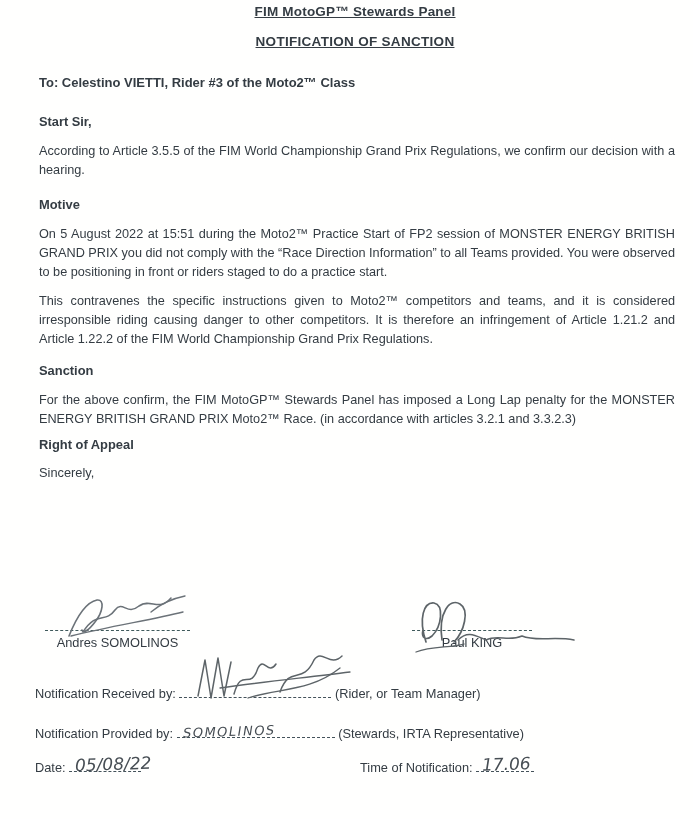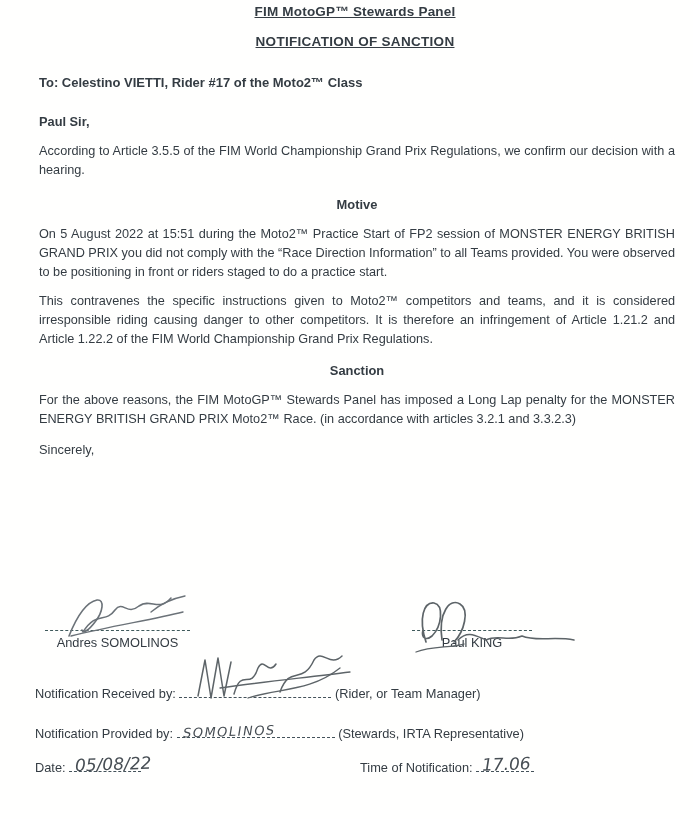--- a/index.html
+++ b/index.html
@@ -21,21 +21,21 @@
   .doc-subtitle{
     margin-top:15px;font-size:13.5px;font-weight:bold;
     text-decoration:underline;letter-spacing:.3px;
   }
   .to-line{margin-top:26px;font-size:13px;font-weight:bold;margin-left:4px;}
   .salutation{margin-top:24px;font-size:12.8px;font-weight:bold;margin-left:4px;}
   p.body{
     margin:0;margin-top:13px;margin-left:4px;
     font-size:12.7px;line-height:19px;text-align:justify;
   }
-  .heading{margin-top:17px;margin-left:4px;font-size:12.9px;font-weight:bold;text-align:center;}
+  .heading{margin-top:17px;margin-left:4px;font-size:12.9px;font-weight:bold;}
   .closing{margin-top:13px;margin-left:4px;font-size:12.8px;}
   .signoff{margin-top:18px;margin-left:4px;font-size:12.8px;}
 
   
   .sig-col{position:absolute;text-align:center;}
   .sig-line{border-bottom:1.6px dashed #3f5a5c;height:0;}
   .sig-name{margin-top:4px;font-size:12.8px;color:#333b42;}
   .scribble{position:absolute;pointer-events:none;}
   .scribble path{fill:none;stroke-linecap:round;stroke-linejoin:round;}
 
@@ -52,28 +52,29 @@
   }
   .hand-on-line{position:absolute;left:6px;bottom:-2px;}
 </style>
 </head>
 <body>
 
 <div class="page">
   <div class="content">
     <div class="center doc-title">FIM MotoGP™ Stewards Panel</div>
     <div class="center doc-subtitle">NOTIFICATION OF SANCTION</div>
-    <div class="to-line">To: Celestino VIETTI, Rider #17 of the Moto2™ Class</div>
-    <div class="salutation">Paul Sir,</div>
+    <div class="to-line">To: Celestino VIETTI, Rider #3 of the Moto2™ Class</div>
+    <div class="salutation">Start Sir,</div>
     <p class="body">According to Article 3.5.5 of the FIM World Championship Grand Prix Regulations, we confirm our decision with a hearing.</p>
     <div class="heading">Motive</div>
     <p class="body">On 5 August 2022 at 15:51 during the Moto2™ Practice Start of FP2 session of MONSTER ENERGY BRITISH GRAND PRIX you did not comply with the “Race Direction Information” to all Teams provided. You were observed to be positioning in front or riders staged to do a practice start.</p>
     <p class="body" style="margin-top:10px">This contravenes the specific instructions given to Moto2™ competitors and teams, and it is considered irresponsible riding causing danger to other competitors. It is therefore an infringement of Article 1.21.2 and Article 1.22.2 of the FIM World Championship Grand Prix Regulations.</p>
     <div class="heading" style="margin-top:14px">Sanction</div>
-    <p class="body">For the above reasons, the FIM MotoGP™ Stewards Panel has imposed a Long Lap penalty for the MONSTER ENERGY BRITISH GRAND PRIX Moto2™ Race. (in accordance with articles 3.2.1 and 3.3.2.3)</p>
+    <p class="body">For the above confirm, the FIM MotoGP™ Stewards Panel has imposed a Long Lap penalty for the MONSTER ENERGY BRITISH GRAND PRIX Moto2™ Race. (in accordance with articles 3.2.1 and 3.3.2.3)</p>
+    <div class="heading" style="margin-top:8px">Right of Appeal</div>
     <div class="closing">Sincerely,</div>
   </div>
 
   <div class="sig-col" style="left:45px;top:630px;width:145px">
     <svg class="scribble" style="left:12px;top:-38px" width="135" height="48" viewBox="0 0 135 48">
       <path d="M12,44 C20,24 30,10 40,8 C48,7 46,20 38,30 C32,38 26,42 25,38" stroke="#6b7278" stroke-width="1.6"></path>
       <path d="M26,40 C40,18 48,32 58,18 C66,8 70,24 82,14 C94,6 102,20 114,6" stroke="#6b7278" stroke-width="1.6"></path>
       <path d="M94,20 C106,10 118,6 128,4" stroke="#6b7278" stroke-width="1.4"></path>
       <path d="M14,44 C54,34 94,28 126,20" stroke="#6b7278" stroke-width="1.4"></path>
     </svg>

